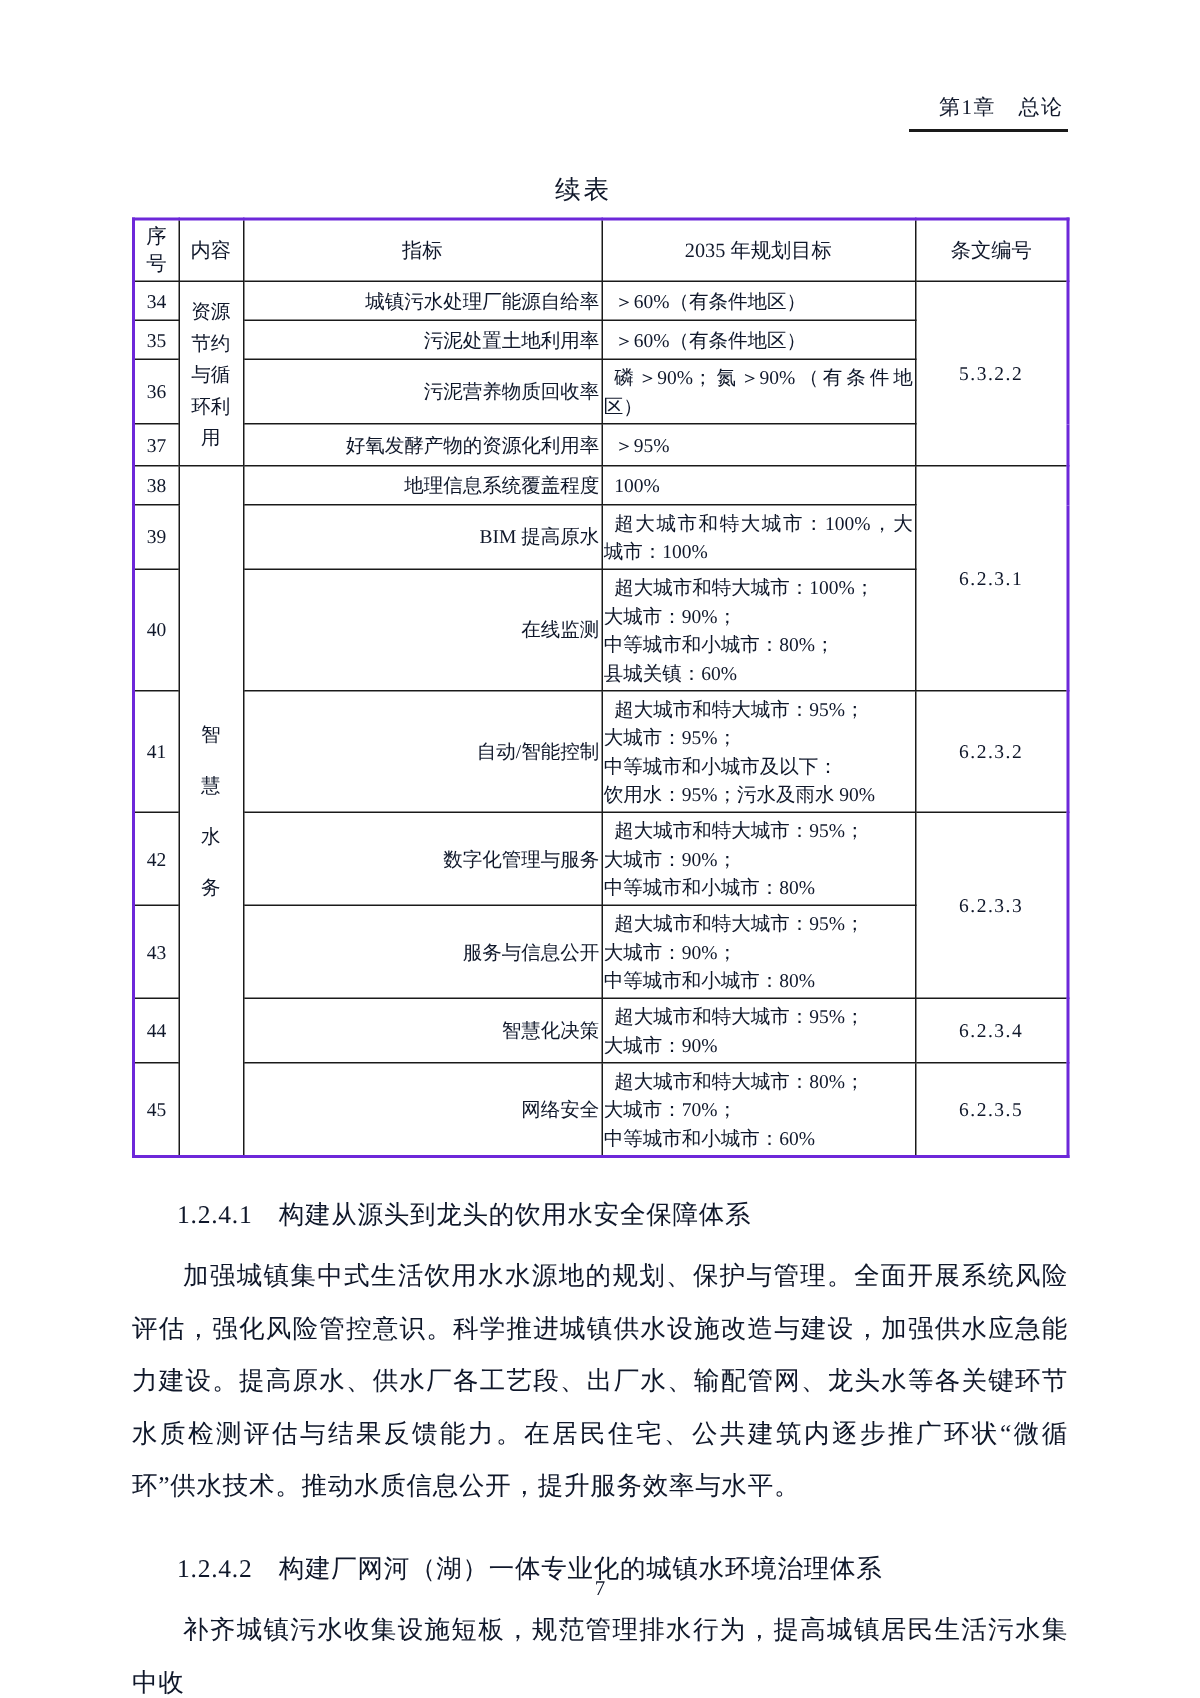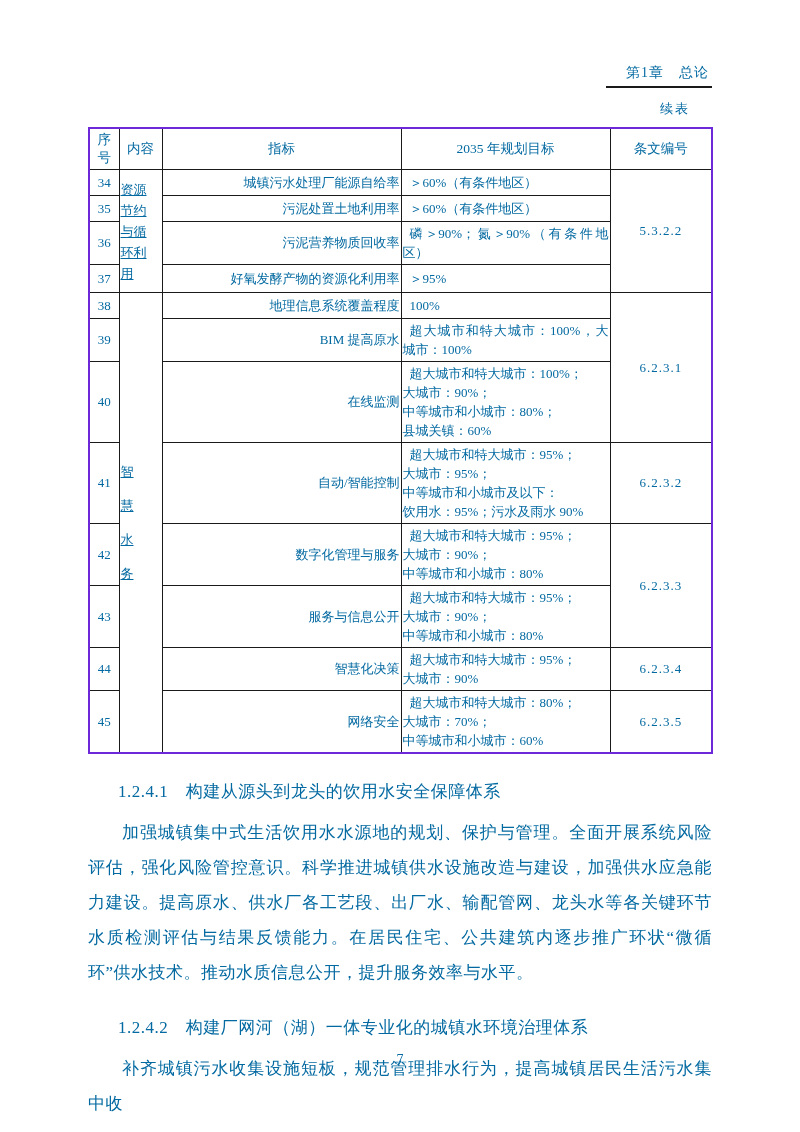--- a/index.html
+++ b/index.html
@@ -3,41 +3,41 @@
 <meta charset="utf-8">
 <style>
   html,body { margin:0; padding:0; background:#e8e8e8; }
   .page {
     position: relative;
     width: 800px;
     height: 1132px;
     margin: 0 auto;
     background: #ffffff;
     font-family: "Liberation Serif", "DejaVu Serif", serif;
-    color: #0369a1;
+    color: #0f172a;
     overflow: hidden;
   }
   .content { padding: 62px 88px 0 88px; }
 
   
   .running-head { text-align: right; line-height: 20px; }
   .running-head .rh-text {
     display: inline-block;
     font-size: 14px;
     letter-spacing: 1px;
     padding: 0 3px 3px 20px;
     border-bottom: 2px solid #1a1a1a;
   }
 
   
   .cont-label {
-    margin-top: 12px;
+    margin-top: 30px;
     margin-right: 22px;
-    text-align: right;
-    font-size: 13px;
+    text-align: center;
+    font-size: 17px;
     line-height: 18px;
     letter-spacing: 2px;
   }
 
   
   table.spec {
     margin-top: 9px;
     border-collapse: collapse;
     table-layout: fixed;
     width: 624px;
@@ -51,21 +51,21 @@
     overflow: hidden;
   }
   table.spec { border: 2px solid #6d28d9; }
   table.spec thead th {
     text-align: center;
     font-size: 13.5px;
     padding: 2px 2px;
     border-bottom-width: 1.5px;
   }
   .c-no   { text-align: center; }
-  .c-cat  { text-align: left; white-space: pre-line; padding: 2px 0; text-decoration: underline; }
+  .c-cat  { text-align: center; white-space: pre-line; padding: 2px 0; }
   .cat-resource { line-height: 21px; }
   .cat-smart    { line-height: 34px; }
   .c-ind  { text-align: right; padding-left: 14px; }
   .c-tgt  {
     text-align: left;
     text-align: justify;
     padding: 3px 8px 3px 9px;
     white-space: pre-line;
     line-height: 19px;
     text-indent: 7px;

